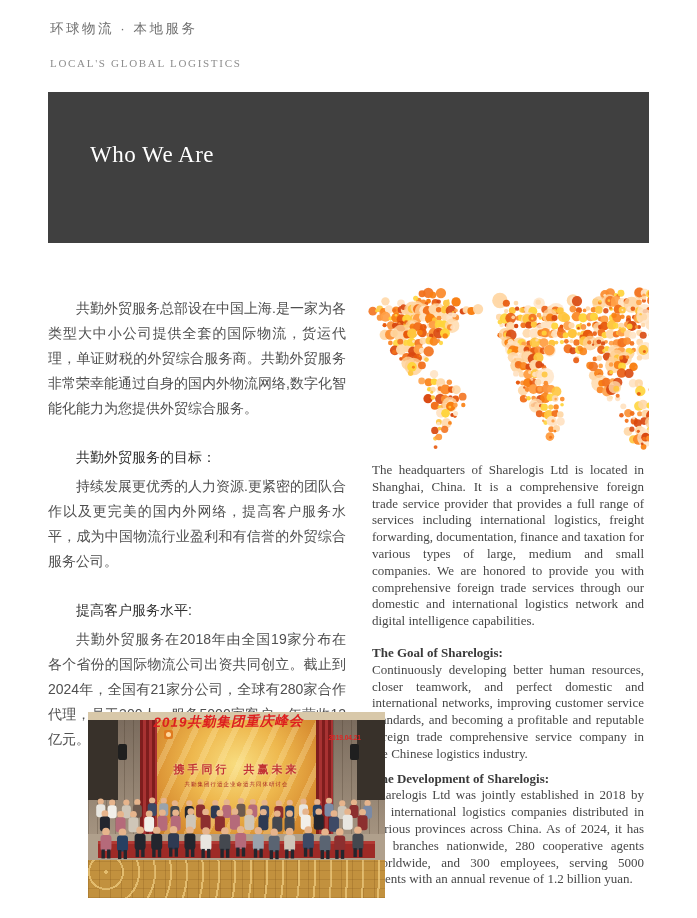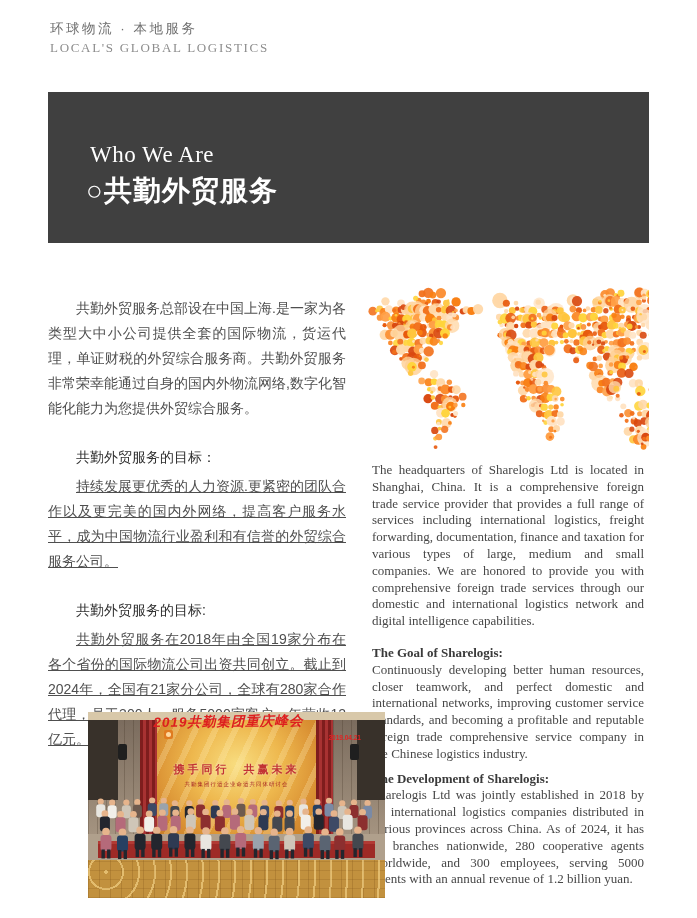--- a/index.html
+++ b/index.html
@@ -2,33 +2,33 @@
 <html><head>
 <meta charset="utf-8">
 <style>
   html,body{margin:0;padding:0;background:#ffffff;}
   body{width:697px;height:918px;font-family:"Liberation Sans",sans-serif;-webkit-font-smoothing:antialiased;}
   .page{position:relative;width:649px;height:918px;overflow:hidden;background:#fff;}
 
   
   .brand{position:absolute;left:50px;top:20px;}
   .brand-cn{font-size:13.5px;color:#6f6f6f;letter-spacing:2.5px;}
-  .brand-en{font-size:13px;font-family:"Liberation Serif",serif;color:#8d8d8d;letter-spacing:1.7px;margin-top:2px;}
+  .brand-en{font-size:11px;font-family:"Liberation Serif",serif;color:#8d8d8d;letter-spacing:1.7px;margin-top:19px;}
 
   
   .banner{position:absolute;left:48px;top:92px;width:610px;height:151px;background:#404040;}
   .banner-sub{position:absolute;left:42px;top:50px;color:#ffffff;font-family:"Liberation Serif",serif;font-size:23px;letter-spacing:.5px;}
   .banner-title{position:absolute;left:38px;top:80px;color:#ffffff;font-size:28px;font-weight:bold;letter-spacing:1px;}
 
   
   .col-left{position:absolute;left:48px;top:296px;width:298px;color:#4f4f4f;font-size:14px;line-height:25px;text-align:justify;}
   .col-left p{margin:0;text-indent:2em;}
   .cn-h{font-size:14px;color:#303030;font-weight:normal;text-indent:2em;margin:0;}
   .gap-md{margin-top:24px !important;}
-  .gap-xs{margin-top:4px !important;text-decoration:underline;}
+  .gap-xs{margin-top:4px !important;}
 
   
   .col-right{position:absolute;left:372px;top:462px;width:272px;color:#474747;font-family:"Liberation Serif",serif;font-size:13px;line-height:16.8px;text-align:justify;}
   .col-right p{margin:0;}
   .en-h{font-size:13px;color:#3a3a3a;font-weight:bold;margin:0;font-family:Liberation Serif, serif;}
   .egap{margin-top:15px !important;}
   .egap-s{margin-top:8px !important;}
 
   
   .map-wrap{position:absolute;left:365px;top:282px;width:332px;height:176px;}
@@ -62,28 +62,27 @@
 
 <div class="page">
 
   <header class="brand">
     <div class="brand-cn">环球物流 · 本地服务</div>
     <div class="brand-en">LOCAL'S GLOBAL LOGISTICS</div>
   </header>
 
   <section class="banner">
     <div class="banner-sub">Who We Are</div>
-    <div class="banner-title">○共勤外贸服务</div>
   </section>
 
   <section class="col-left">
     <p>共勤外贸服务总部设在中国上海.是一家为各类型大中小公司提供全套的国际物流，货运代理，单证财税的外贸综合服务商。共勤外贸服务非常荣幸能通过自身的国内外物流网络,数字化智能化能力为您提供外贸综合服务。</p>
     <h3 class="cn-h gap-md">共勤外贸服务的目标：</h3>
     <p class="gap-xs">持续发展更优秀的人力资源.更紧密的团队合作以及更完美的国内外网络，提高客户服务水平，成为中国物流行业盈利和有信誉的外贸综合服务公司。</p>
-    <h3 class="cn-h gap-md">共勤外贸服务的目标:</h3>
+    <h3 class="cn-h gap-md">提高客户服务水平:</h3>
     <p class="gap-xs">共勤外贸服务在2018年由全国19家分布在各个省份的国际物流公司出资共同创立。截止到2024年，全国有21家分公司，全球有280家合作代理，员工300人，服务5000家客户，年营收12亿元。</p>
   </section>
 
   <div class="map-wrap">
     <svg id="mapSvg" width="332" height="176" viewBox="0 0 332 176">
         <circle cx="57.10360750849358" cy="11.80616935598664" r="3.4945839093066753" fill="#f2711c" opacity="0.9544173073302955"></circle>
         <circle cx="63.328337735527505" cy="10.873956757597625" r="5.232024347037077" fill="#f2711c" opacity="0.9067500997986645"></circle>
         <circle cx="67.89857914453994" cy="13.082994516240433" r="3.344775754865259" fill="#f97f12" opacity="0.9097646458819508"></circle>
         <circle cx="75.94675428355113" cy="11.113094049040228" r="5.135053062345833" fill="#fb8c2e" opacity="0.9429866148158907"></circle>
         <circle cx="239.9692257326562" cy="12.79172746441327" r="4.731001088954509" fill="#fb8c2e" opacity="0.9309527870919555"></circle>

